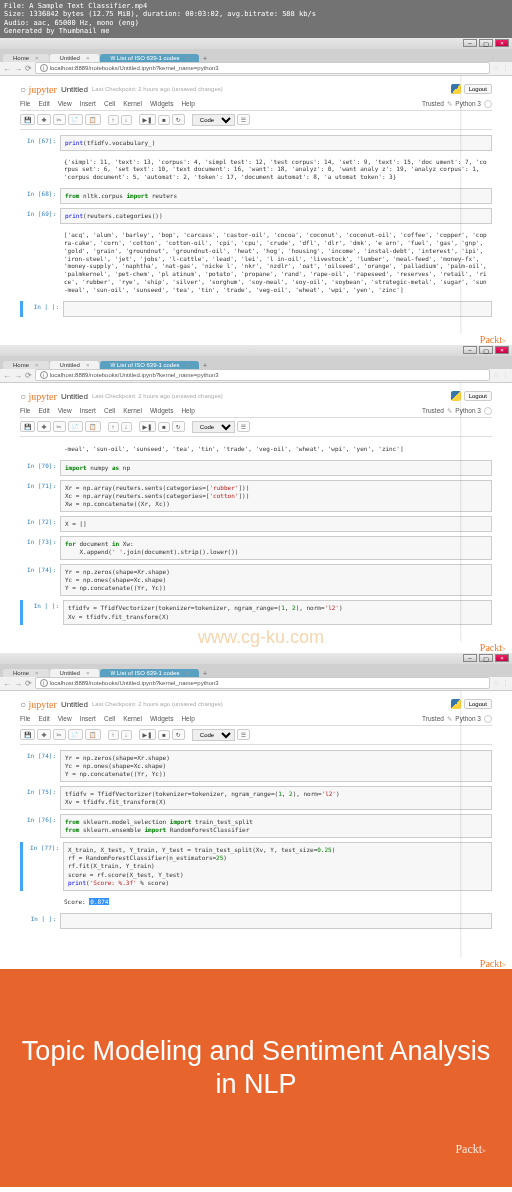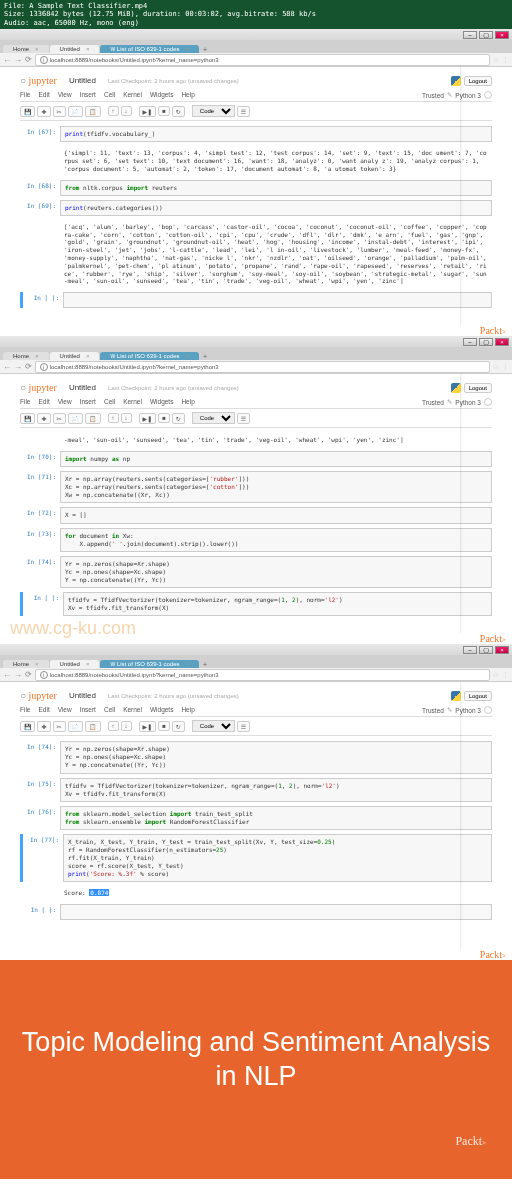--- a/index.html
+++ b/index.html
@@ -1,18 +1,18 @@
 <!DOCTYPE html>
 <html><head>
   <meta charset="utf-8">
   <style>
     * { margin: 0; padding: 0; box-sizing: border-box; }
     body { font-family: "Segoe UI", Arial, sans-serif; background: #fff; width: 512px; }
     
-    .meta-block { background: #14532d; color: #fff; font-size: 7px; padding: 2px 4px; font-family: monospace; line-height: 1.2; }
+    .meta-block { background: #737373; color: #fff; font-size: 7px; padding: 2px 4px; font-family: monospace; line-height: 1.2; }
     
     .browser-chrome { background: linear-gradient(#e8e8e8, #d8d8d8); height: 11px; display: flex; align-items: center; justify-content: space-between; padding: 0 3px; font-size: 6px; }
     .win-btns { display: flex; gap: 2px; }
     .win-btn { width: 14px; height: 8px; background: linear-gradient(#f0f0f0,#ccc); border: 1px solid #888; font-size: 6px; display:flex;align-items:center;justify-content:center; }
     .win-btn.close { background: linear-gradient(#e26, #c04); color:#fff; }
     
     .tabs-row { background: #d0d0d0; height: 13px; display: flex; align-items: flex-end; padding-left: 3px; }
     .tab { background: #f2f2f2; border-radius: 3px 3px 0 0; font-size: 6px; padding: 1px 10px; margin-right: 1px; color:#333; position: relative; }
     .tab.inactive { background: #e0e0e0; }
     .tab.iso { background: #5aa0c0; color:#fff; }
@@ -20,21 +20,21 @@
     .newtab { width: 10px; font-size:7px; color:#666; padding-left:3px;}
     
     .addr-row { background: #f2f2f2; height: 14px; display: flex; align-items: center; padding: 0 3px; gap:3px; border-bottom:1px solid #ccc; }
     .nav-arrow { color:#888; font-size:8px; }
     .addr-bar { flex: 1; background:#fff; border:1px solid #ccc; border-radius:2px; font-size:6px; padding:1px 4px; color:#555; display:flex; align-items:center; gap:2px;}
     .info-i { width:8px;height:8px;border-radius:50%;border:1px solid #888;font-size:5px;display:flex;align-items:center;justify-content:center;}
     .addr-icons { color:#ccc; font-size:7px; display:flex;gap:3px;}
     
     .page { background:#fff; padding: 5px 20px 8px 20px; position:relative; }
     .page-right-shadow { position:absolute; right:52px; top:0; bottom:0; width:1px; box-shadow: 1px 0 2px rgba(0,0,0,0.15);}
-    .jupyter-row { display:flex; align-items:center; gap:12px; padding:3px 0;}
+    .jupyter-row { display:flex; align-items:center; gap:4px; padding:3px 0;}
     .jupyter-logo { font-size:10px; color:#888; font-family: Georgia, serif;}
     .jup-orange { color:#f37626; }
     .jup-title { font-size:8px; color:#333; }
     .checkpoint { font-size:6px; color:#aaa; }
     .logout-area { margin-left:auto; display:flex; align-items:center; gap:3px;}
     .py-logo { width:10px; height:10px; background: linear-gradient(135deg,#3776ab 50%,#ffd43b 50%); border-radius:2px;}
     .logout-btn { font-size:6px; border:1px solid #ccc; padding:1px 4px; border-radius:2px; background:#f8f8f8;}
     
     .menubar { display:flex; gap:8px; font-size:6.5px; color:#555; padding:2px 0; border-bottom:1px solid #ddd;}
     .right-menu { margin-left:auto; display:flex; gap:3px; align-items:center;}
@@ -56,36 +56,37 @@
     .code { color:#333; white-space:pre-wrap; line-height:1.35;}
     .kw { color:#008000; font-weight:bold;}
     .str { color:#ba2121;}
     .num { color:#008000;}
     .fn { color:#0000ff;}
     .hl { background:#3390ff; color:#fff; padding:0 1px;}
     
     .packt { text-align:right; font-size:10px; color:#f37626; font-family: Georgia, serif; padding-right:6px; }
     .packt-gt { font-size:7px;}
     
-    .watermark { position:absolute; left:0; right:0; color: rgba(230,150,50,0.4); font-size:18px; font-family: Arial; pointer-events:none;margin-left:10px;}
+    .watermark { position:absolute; left:0; right:0; text-align:center; color: rgba(230,150,50,0.4); font-size:18px; font-family: Arial; pointer-events:none;margin-left:10px;}
     
     .orange-slide { background:#e8642d; color:#fff; text-align:center; padding: 66px 20px 30px 20px; position:relative; }
     .slide-title { font-size:27px; font-weight:300; line-height:1.25; font-family:"Segoe UI Light","Segoe UI",sans-serif;text-align:center;}
     .slide-sub { font-size:11px; margin-top:14px; }
     .packt-white { color:#fff; opacity:0.85; text-align:right; font-size:12px; font-family:Georgia, serif; margin-top:40px; padding-right:6px;}
     
     .tb-spacer { width:3px; }
   </style>
 </head>
 <body>
 
 <div class="meta-block">
   <div>File: A Sample Text Classifier.mp4</div>
   <div>Size: 1336842 bytes (12.75 MiB), duration: 00:03:02, avg.bitrate: 588 kb/s</div>
   <div>Audio: aac, 65000 Hz, mono (eng)</div>
+  <div>Generated by Thumbnail me</div>
 </div>
 
 <div class="browser-chrome">
   <span></span>
   <div class="win-btns">
     <div class="win-btn">‒</div>
     <div class="win-btn">▢</div>
     <div class="win-btn close">×</div>
   </div>
 </div>

